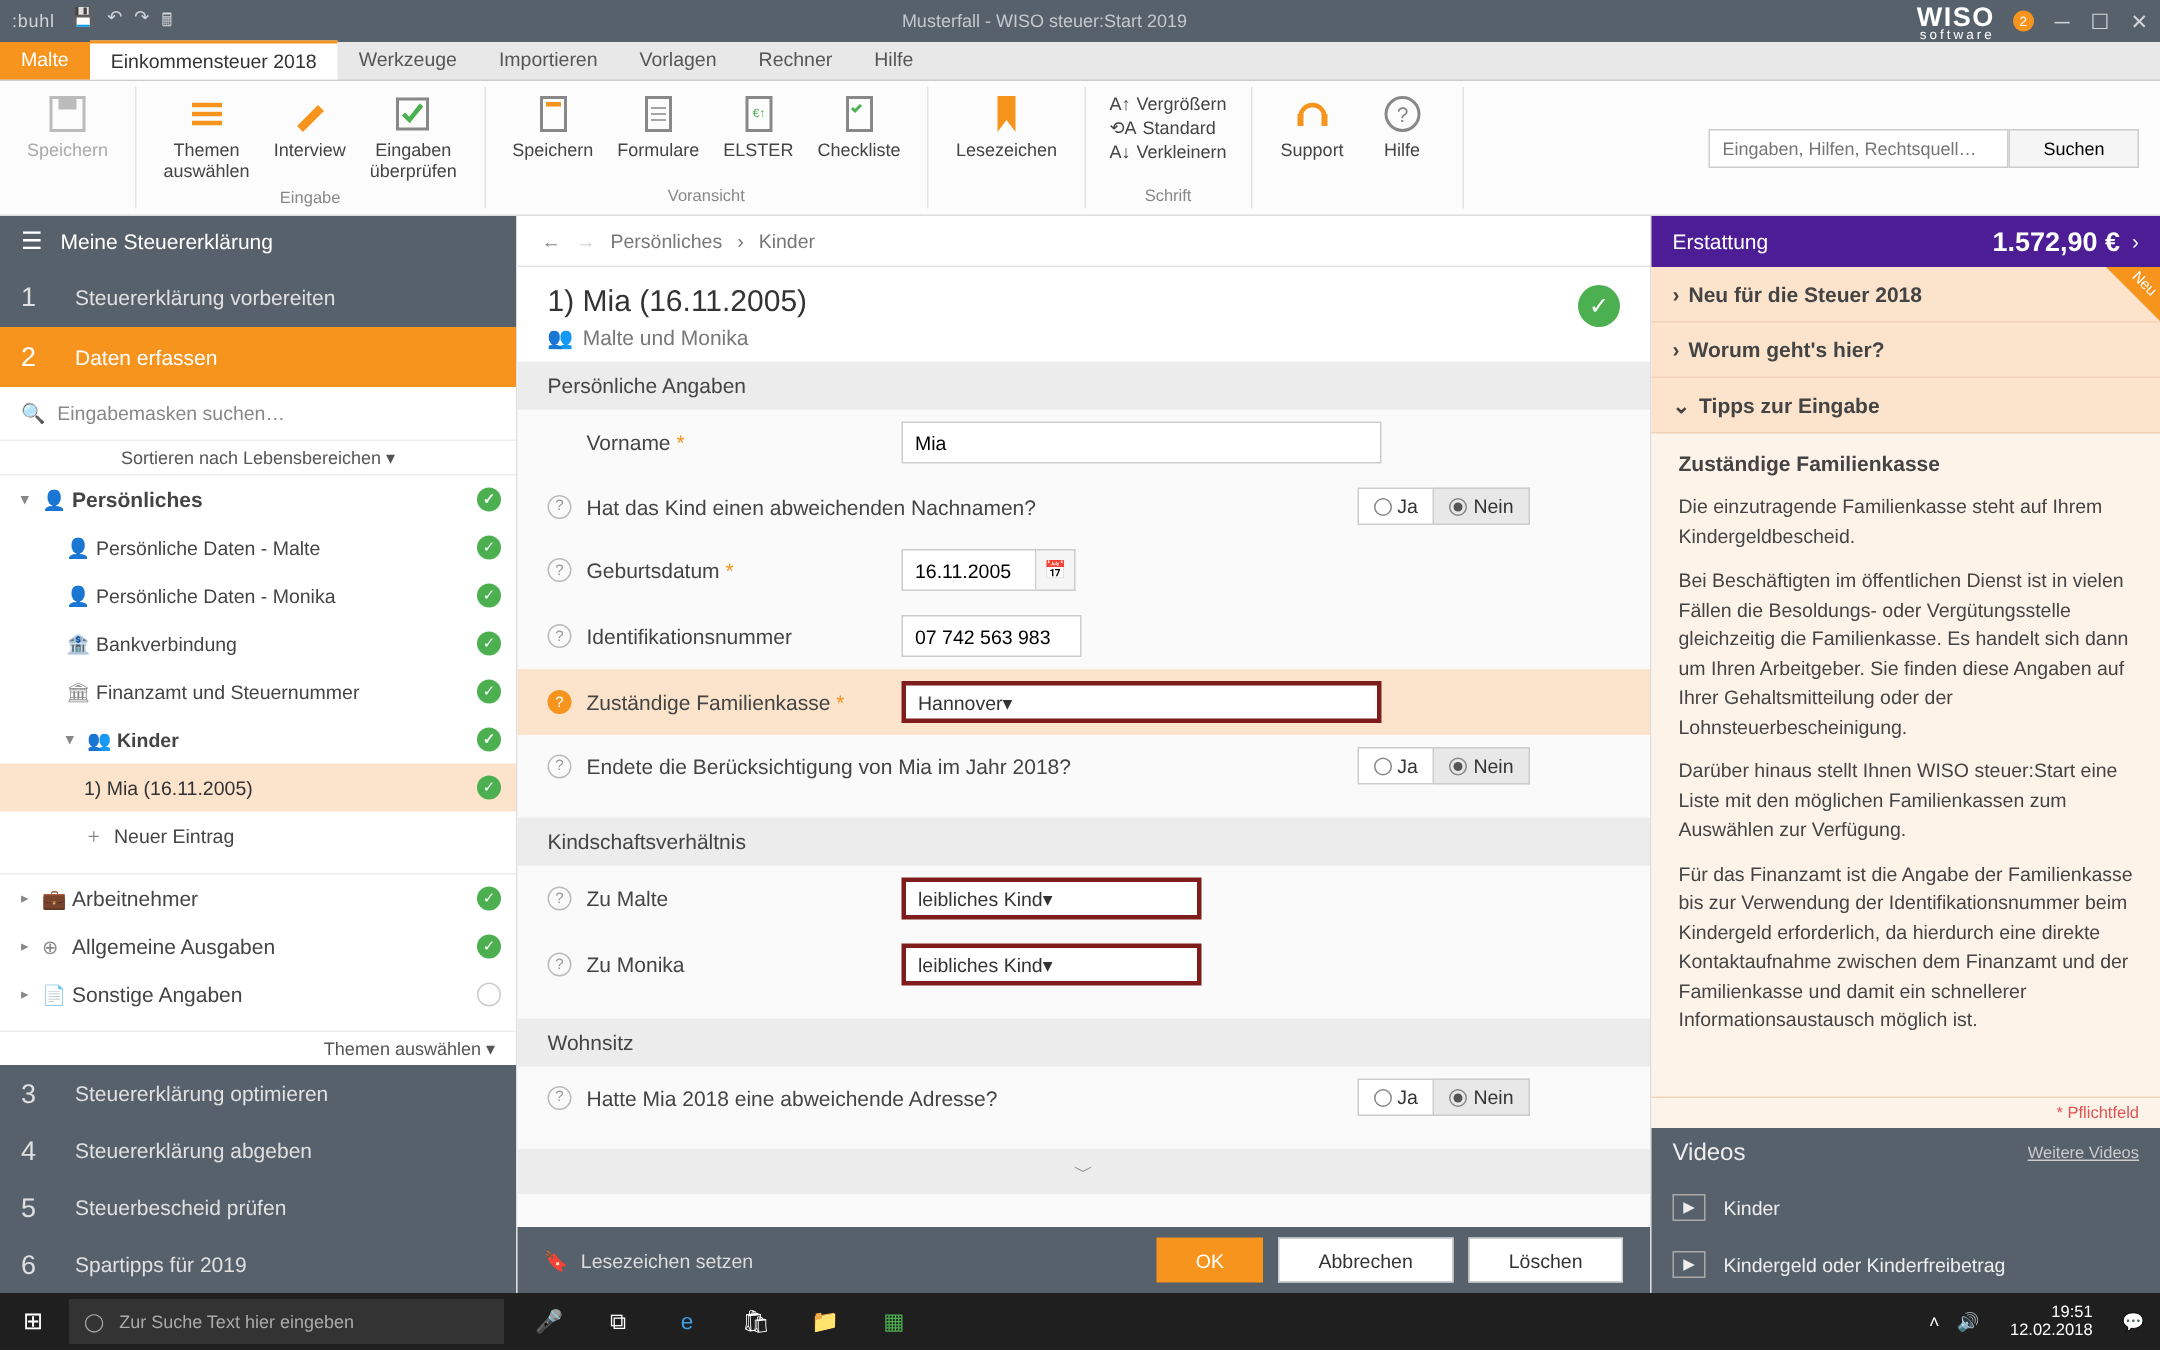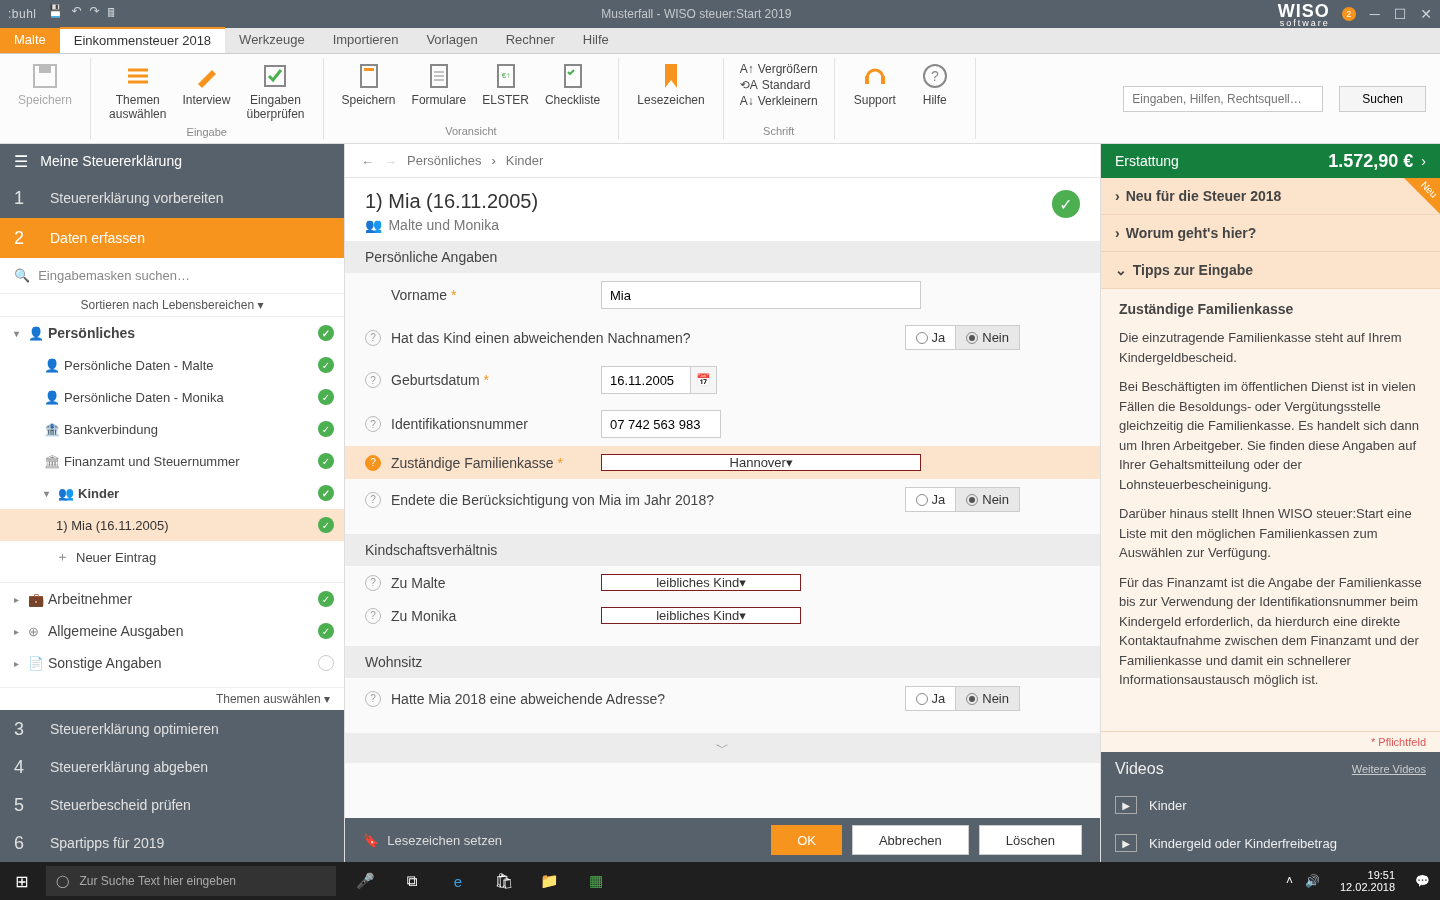--- a/index.html
+++ b/index.html
@@ -26,21 +26,21 @@
 .ribbon { height: 90px; background: #fcfcfc; border-bottom: 1px solid #ddd; display: flex; padding: 4px 0; }
 .ribbon-group { display: flex; flex-direction: column; border-right: 1px solid #e3e3e3; padding: 0 10px; }
 .ribbon-group .items { display: flex; flex: 1; }
 .ribbon-group .group-label { font-size: 11px; color: #888; text-align: center; padding-bottom: 2px; }
 .ribbon-btn { display: flex; flex-direction: column; align-items: center; justify-content: flex-start; padding: 4px 8px; cursor: pointer; min-width: 60px; }
 .ribbon-btn .icon { width: 28px; height: 28px; margin-bottom: 4px; display: flex; align-items: center; justify-content: center; }
 .ribbon-btn .label { font-size: 12px; text-align: center; line-height: 1.15; color: #444; }
 .ribbon-btn.disabled .label { color: #aaa; }
 .ribbon-small { display: flex; flex-direction: column; gap: 2px; padding: 4px 6px; font-size: 12px; color: #444; }
 .ribbon-small div { display: flex; align-items: center; gap: 4px; cursor: pointer; }
-.ribbon .search-area { margin-left: auto; display: flex; align-items: center; padding-right: 14px; gap: 16px; }
+.ribbon .search-area { margin-left: auto; display: flex; align-items: center; padding-right: 14px; gap: 0; }
 .ribbon .search-area input { width: 200px; height: 26px; border: 1px solid #ccc; padding: 0 8px; font-size: 12px; color: #888; }
 .ribbon .search-area button { height: 26px; padding: 0 22px; border: 1px solid #ccc; background: #f5f5f5; font-size: 12px; cursor: pointer; }
 
 
 .main { display: flex; height: calc(100% - 28px - 26px - 90px - 38px); }
 .sidebar { width: 345px; background: #fff; border-right: 1px solid #ddd; display: flex; flex-direction: column; }
 .sidebar .nav-header { background: #57616b; color: #fff; height: 34px; display: flex; align-items: center; padding: 0 14px; gap: 12px; font-size: 14px; }
 .sidebar .nav-header .menu-icon { font-size: 16px; }
 .sidebar .step { display: flex; align-items: center; height: 40px; padding: 0 14px; gap: 18px; color: #555; font-size: 14px; cursor: pointer; background: #57616b; color: #e0e0e0; }
 .sidebar .step.active { background: #f7941e; color: #fff; }
@@ -77,41 +77,41 @@
 .form-row.highlighted { background: #fbe3cc; }
 .form-row .help-icon { width: 16px; height: 16px; border: 1px solid #bbb; border-radius: 50%; color: #999; font-size: 10px; display: flex; align-items: center; justify-content: center; flex-shrink: 0; }
 .form-row .flabel { width: 200px; color: #444; font-size: 14px; }
 .form-row .req { color: #f7941e; }
 .form-row input[type="text"] { height: 28px; border: 1px solid #ccc; padding: 0 8px; font-size: 13px; background: #fff; }
 .form-row input.wide { width: 320px; }
 .form-row input.date { width: 90px; }
 .form-row .date-wrap { display: flex; }
 .form-row .cal-btn { width: 26px; height: 28px; border: 1px solid #ccc; border-left: none; background: #f5f5f5; display: flex; align-items: center; justify-content: center; font-size: 12px; cursor: pointer; }
 .form-row .flabel-long { flex: 1; color: #444; font-size: 14px; }
-.form-row select, .form-row .select { height: 17px; border: 1px solid #7f1d1d; padding: 0 8px; font-size: 13px; background: #fff; width: 320px; display: flex; align-items: center; justify-content: center; cursor: pointer; }
+.form-row select, .form-row .select { height: 28px; border: 3px solid #7f1d1d; padding: 0 8px; font-size: 13px; background: #fff; width: 320px; display: flex; align-items: center; justify-content: flex-start; cursor: pointer; }
 .form-row .select.small { width: 200px; }
 .radio-group { display: flex; gap: 0; margin-left: auto; margin-right: 60px; }
 .radio-group .radio-btn { display: flex; align-items: center; gap: 4px; border: 1px solid #ccc; padding: 4px 10px; background: #fff; cursor: pointer; font-size: 13px; }
 .radio-group .radio-btn:last-child { border-left: none; }
 .radio-group .radio-btn.selected { background: #e8e8e8; }
 .radio-group .radio-circle { width: 12px; height: 12px; border: 1px solid #888; border-radius: 50%; display: inline-block; position: relative; }
 .radio-group .radio-btn.selected .radio-circle::after { content: ''; position: absolute; top: 2px; left: 2px; width: 6px; height: 6px; background: #555; border-radius: 50%; }
 .expand-bar { background: #ececec; text-align: center; padding: 6px; color: #888; margin-top: 14px; cursor: pointer; }
 
 
 .action-bar { height: 44px; background: #57616b; display: flex; align-items: center; padding: 0 18px; gap: 10px; }
 .action-bar .bookmark { color: #ddd; font-size: 13px; display: flex; align-items: center; gap: 8px; cursor: pointer; }
 .action-bar .spacer { flex: 1; }
 .action-bar button { height: 30px; padding: 0 26px; border: none; font-size: 13px; cursor: pointer; }
 .action-bar .btn-ok { background: #f7941e; color: #fff; }
 .action-bar .btn-cancel, .action-bar .btn-delete { background: #fff; color: #333; border: 1px solid #ccc; }
 
 
 .right-panel { width: 340px; background: #fff; border-left: 1px solid #ddd; display: flex; flex-direction: column; }
-.refund-bar { height: 34px; background: #15803d; color: #fff; display: flex; align-items: center; padding: 0 14px; font-size: 14px; }
+.refund-bar { height: 34px; background: #4c1d95; color: #fff; display: flex; align-items: center; padding: 0 14px; font-size: 14px; }
 .refund-bar .amount { margin-left: auto; font-size: 18px; font-weight: 600; }
 .refund-bar .arrow { margin-left: 8px; }
 .help-accordion { background: #fbe3cc; position: relative; }
 .neu-flag { position: absolute; top: 0; right: 0; width: 0; height: 0; border-left: 36px solid transparent; border-top: 36px solid #f7941e; }
 .neu-flag span { position: absolute; top: -30px; right: 2px; color: #fff; font-size: 10px; transform: rotate(45deg); }
 .help-accordion .acc-item { padding: 10px 14px; border-bottom: 1px solid #f0d3b8; font-size: 14px; color: #444; cursor: pointer; display: flex; align-items: center; gap: 6px; }
 .help-accordion .acc-item.bold { font-weight: 600; }
 .help-body { flex: 1; padding: 10px 18px; overflow-y: auto; font-size: 13px; color: #444; line-height: 1.5; background: #fdf3e8; }
 .help-body h4 { font-size: 14px; margin-bottom: 8px; font-weight: 600; }
 .help-body p { margin-bottom: 10px; }

